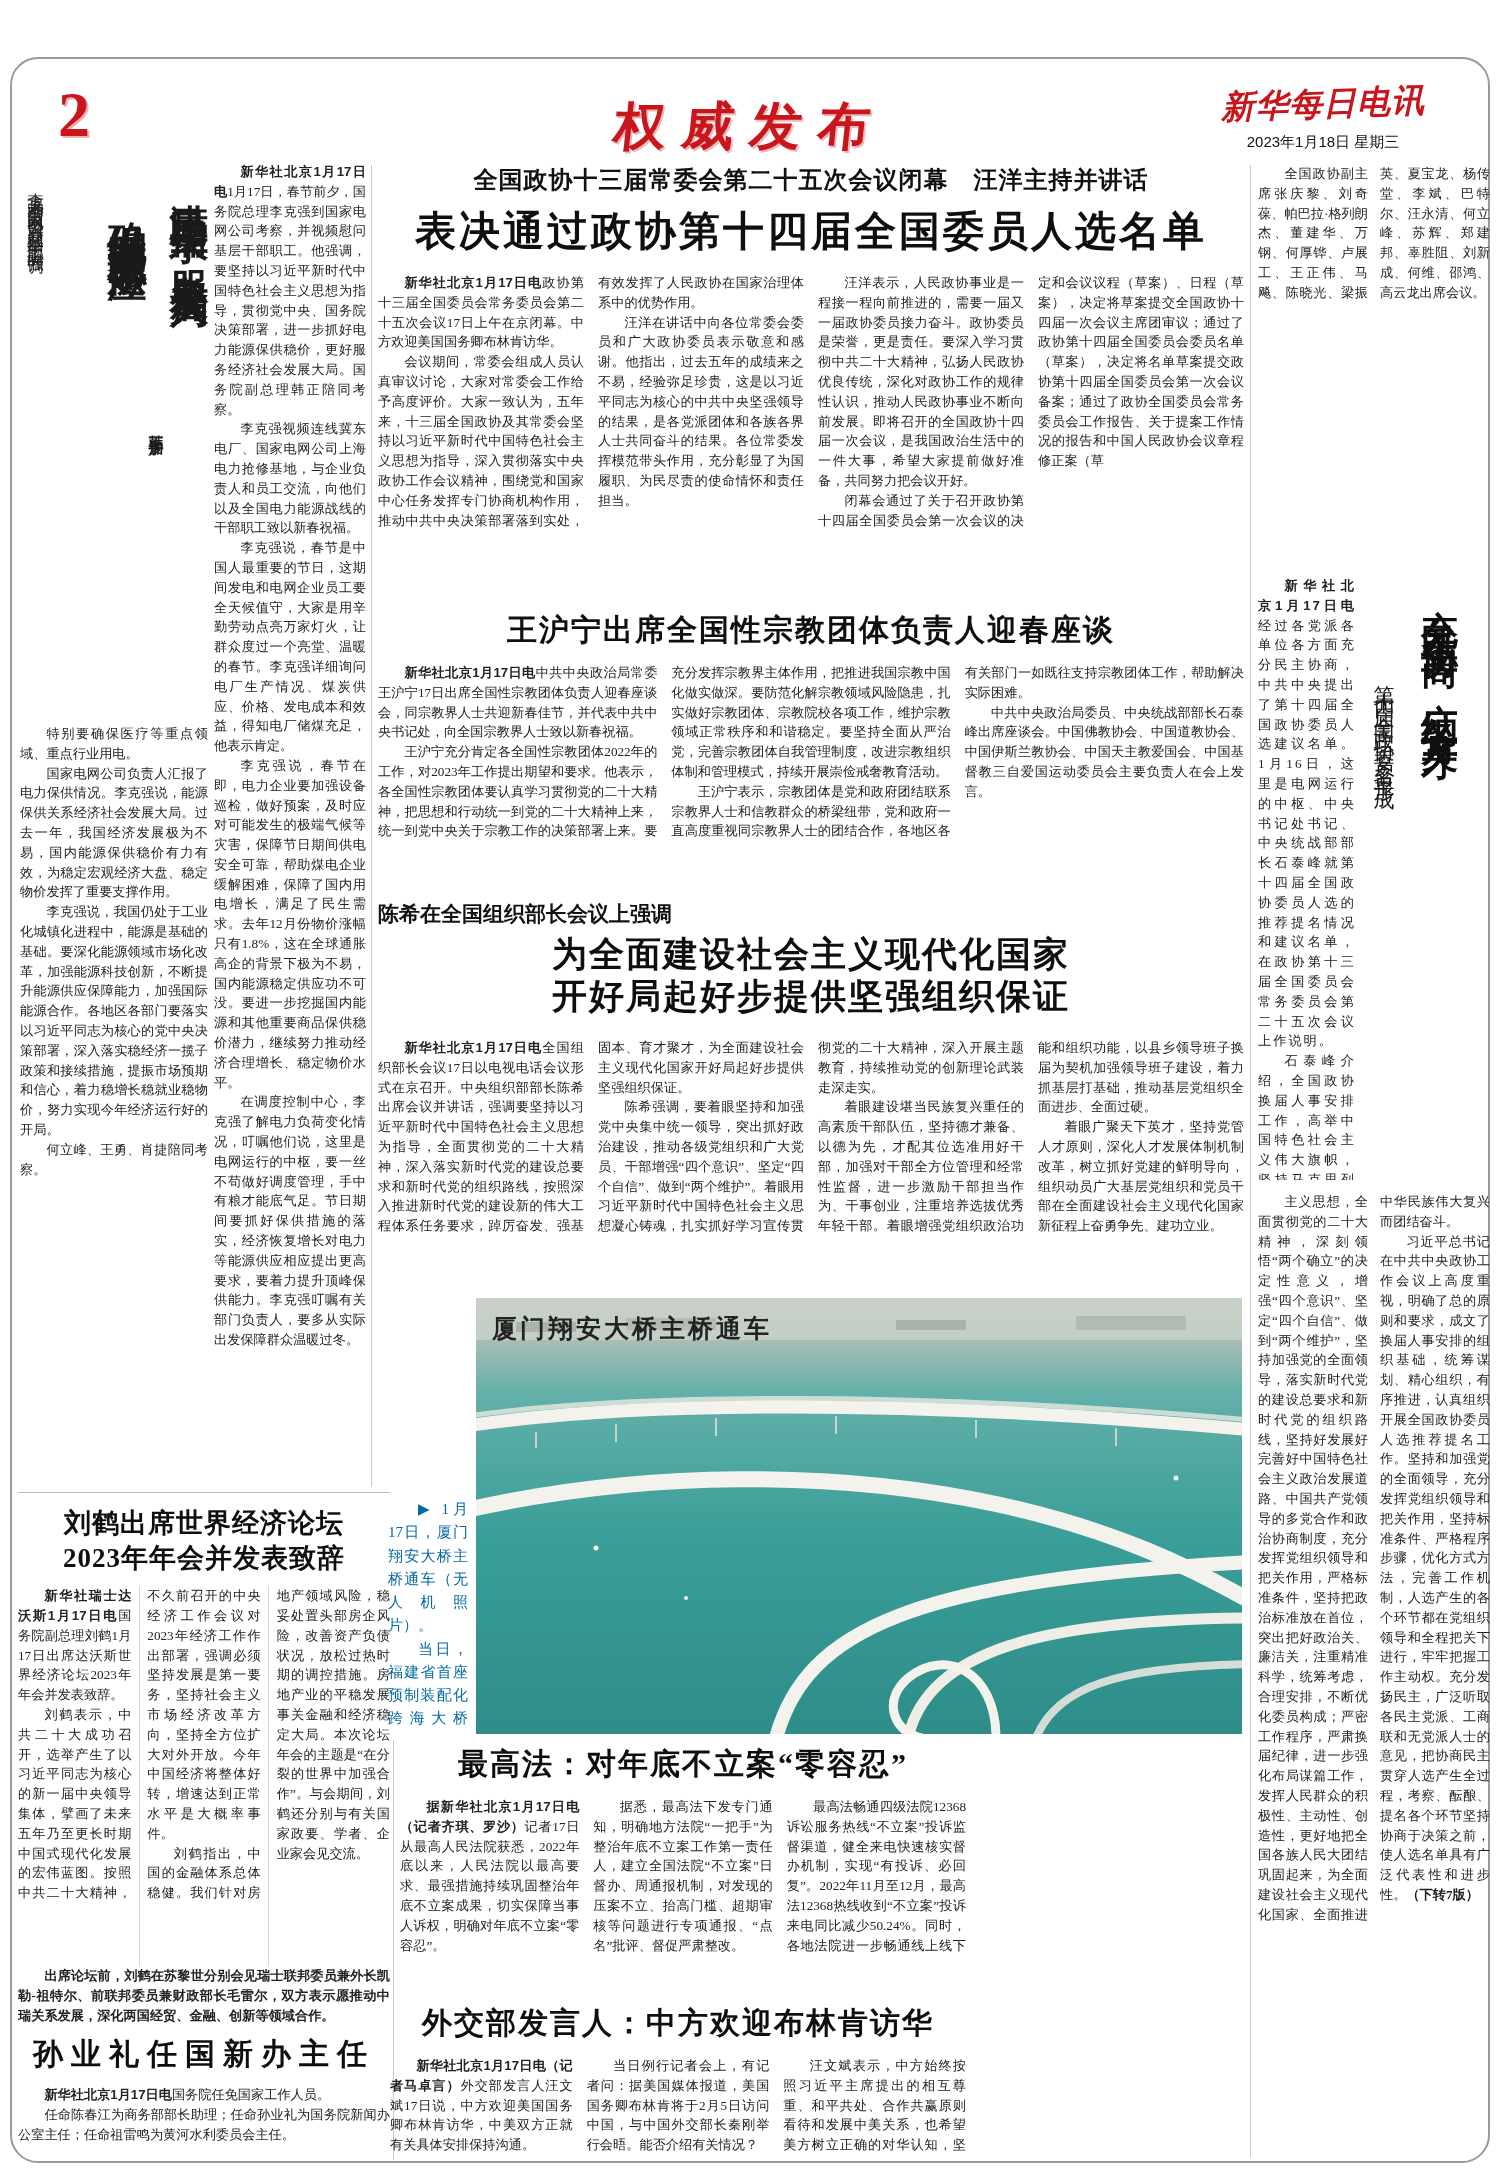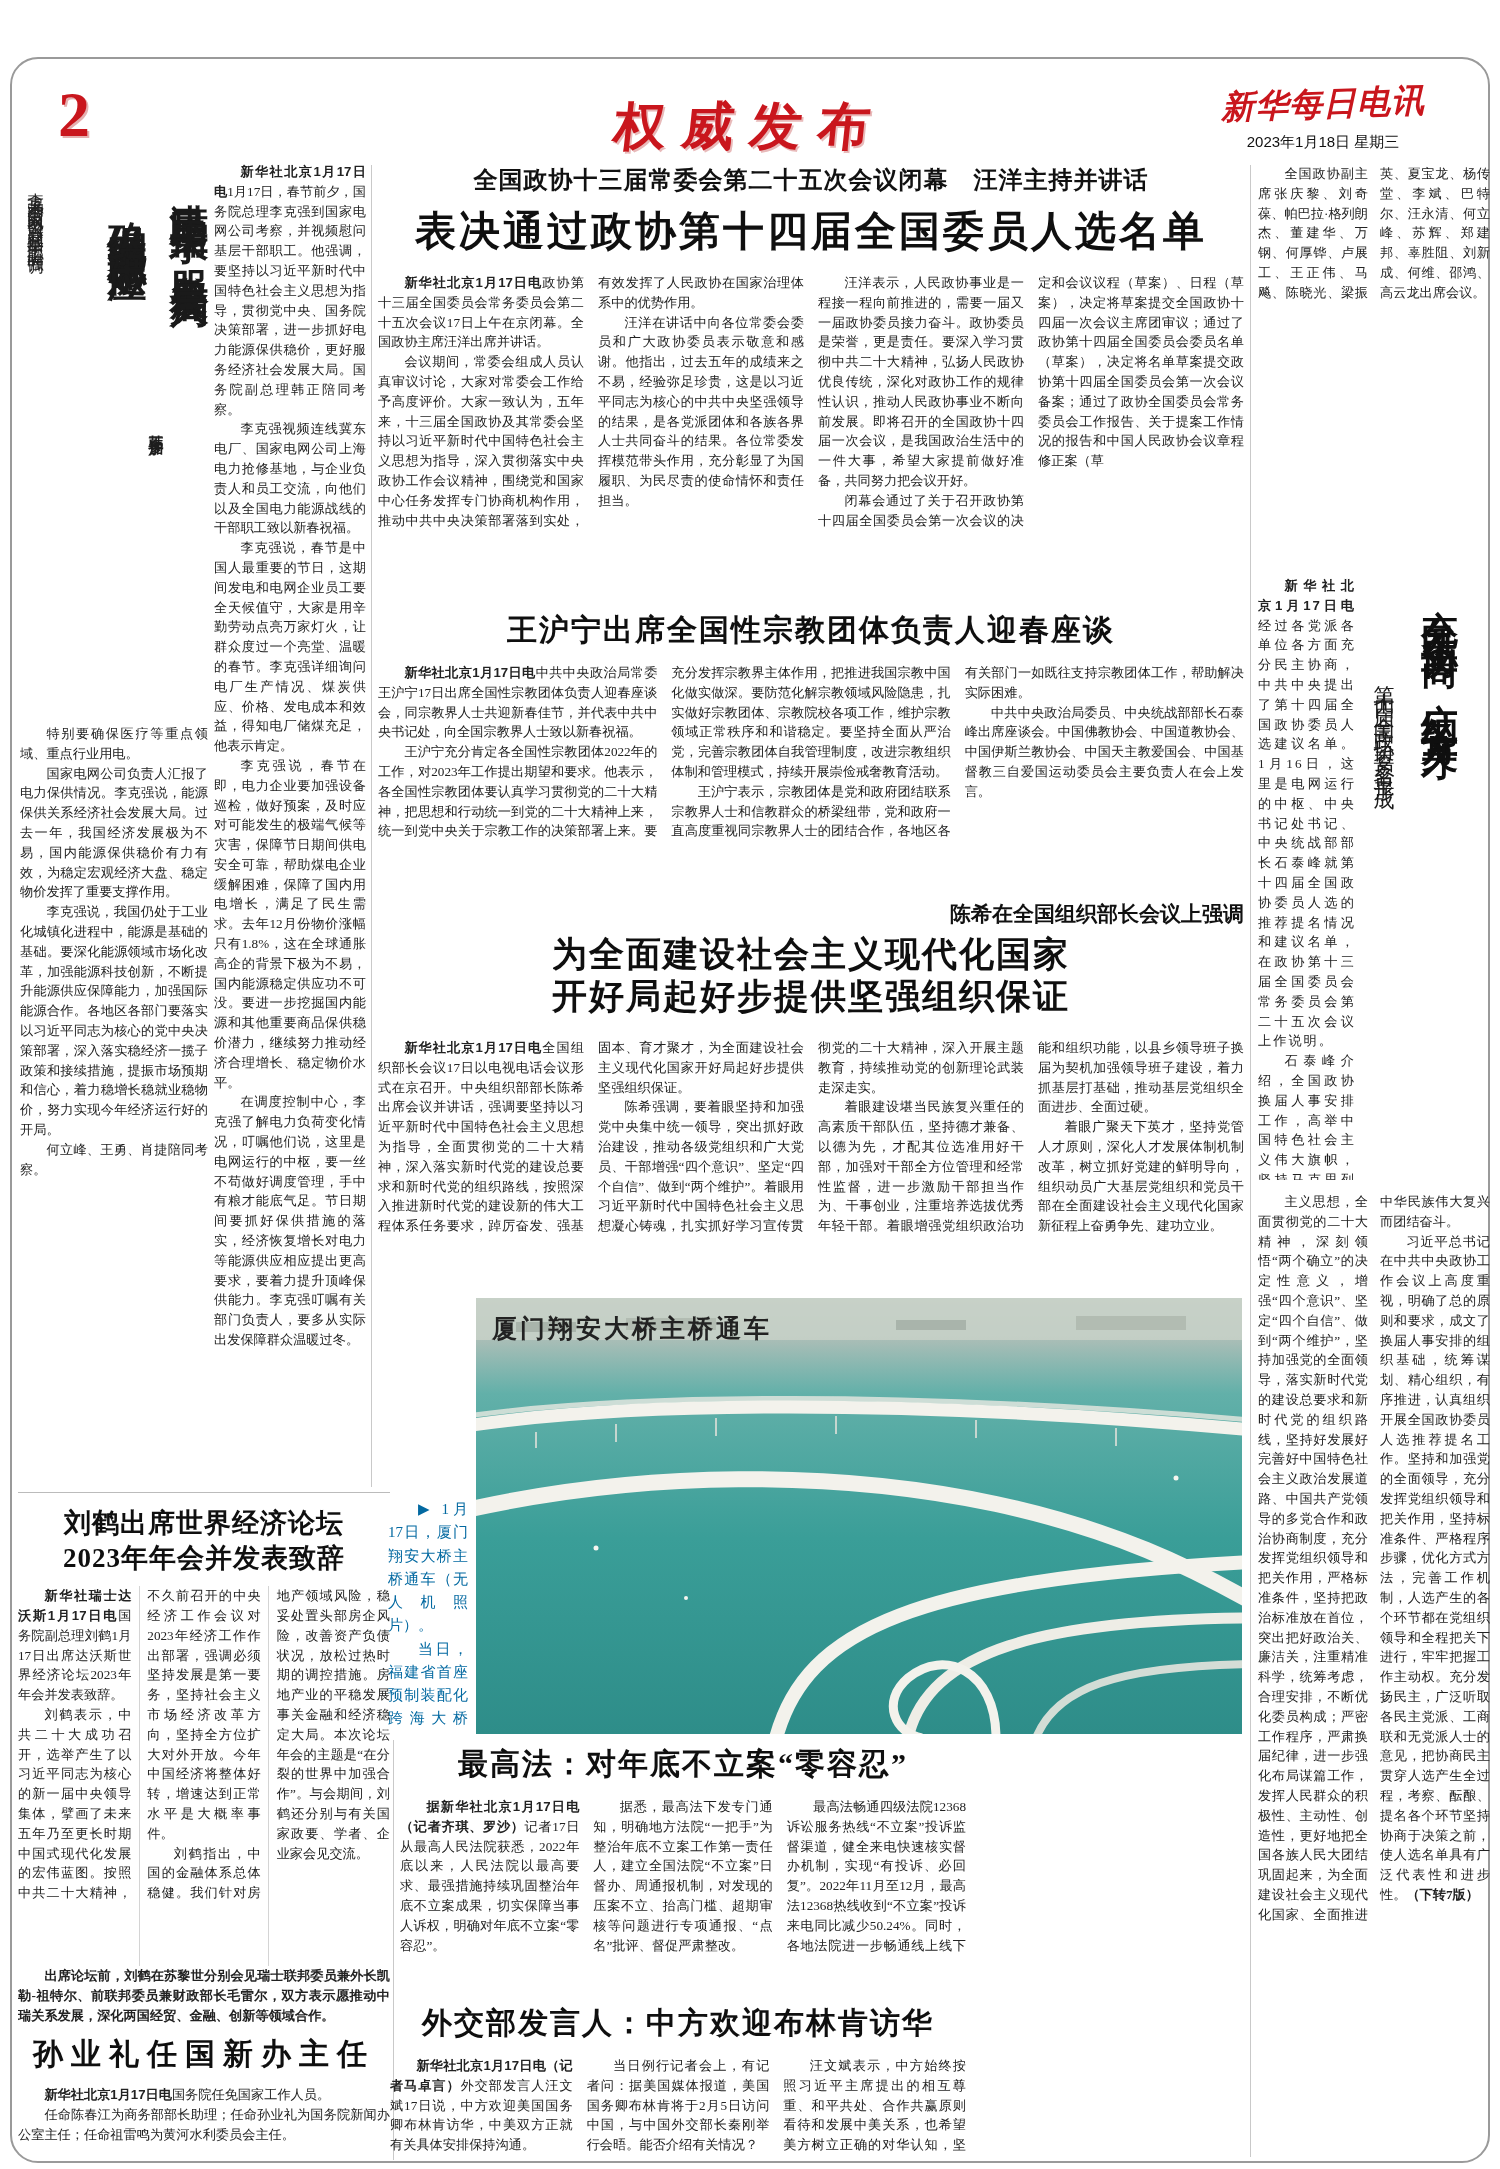--- a/index.html
+++ b/index.html
@@ -24,21 +24,21 @@
   .byline{font-weight:bold;font-family:"Liberation Sans","DejaVu Sans",sans-serif;}
   .v{writing-mode:vertical-rl;}
   .rule-v{position:absolute;width:1px;background:#c9c9c9;}
   .rule-h{position:absolute;height:1px;background:#bbb;}
   
   .lv-kicker{position:absolute;font-size:16.5px;letter-spacing:3px;color:#222;height:530px;}
   .lv-big{position:absolute;font-weight:bold;color:#1a1a1a;font-size:39px;line-height:1.18;letter-spacing:4px;}
   .lv-small{position:absolute;font-weight:bold;font-size:15px;letter-spacing:2px;}
   
   .kicker{ text-align:center;font-weight:bold;font-size:24px;letter-spacing:1px;color:#111;}
-  .kicker2{text-align:right;font-weight:bold;font-size:21px;color:#111;}
+  .kicker2{text-align:left;font-weight:bold;font-size:21px;color:#111;}
   .headline-xl{text-align:center;font-weight:900;font-size:41px;letter-spacing:3px;color:#0f0f0f;margin-top:8px;}
   .headline-lg{text-align:center;font-weight:900;font-size:35px;letter-spacing:2px;color:#0f0f0f;line-height:1.2;}
   .headline-md{text-align:center;font-weight:900;font-size:30px;letter-spacing:2px;color:#0f0f0f;}
   .headline-sm{text-align:center;font-weight:900;font-size:27px;letter-spacing:1px;color:#0f0f0f;line-height:1.3;}
   .cols2{column-count:2;column-gap:12px;}
   .cols3{column-count:3;column-gap:14px;}
   .cols4{column-count:4;column-gap:14px;}
   .cols3r{column-count:3;column-gap:16px;column-rule:1px solid #d4d4d4;}
   
   .photo-title{position:absolute;font-weight:900;font-size:25px;letter-spacing:3px;color:#222;}
@@ -88,21 +88,21 @@
 
   <div class="rule-v" style="left:371px;top:165px;height:1322px;"></div>
   <div class="rule-v" style="left:393px;top:1740px;height:420px;"></div>
   <div class="rule-v" style="left:1250px;top:165px;height:1992px;"></div>
   <div class="rule-h" style="left:18px;top:1492px;width:372px;"></div>
 
   <div class="abs" style="left:378px;top:164px;width:866px;">
     <div class="kicker">全国政协十三届常委会第二十五次会议闭幕　汪洋主持并讲话</div>
     <div class="headline-xl">表决通过政协第十四届全国委员人选名单</div>
     <div class="body-text cols4" style="height:330px;margin-top:14px;">
-      <p><span class="byline">新华社北京1月17日电</span><span>政协第十三届全国委员会常务委员会第二十五次会议17日上午在京闭幕。全国政协主席汪洋出席并讲话。</span></p>
+      <p><span class="byline">新华社北京1月17日电</span><span>政协第十三届全国委员会常务委员会第二十五次会议17日上午在京闭幕。中方欢迎美国国务卿布林肯访华。</span></p>
       <p>会议期间，常委会组成人员认真审议讨论，大家对常委会工作给予高度评价。大家一致认为，五年来，十三届全国政协及其常委会坚持以习近平新时代中国特色社会主义思想为指导，深入贯彻落实中央政协工作会议精神，围绕党和国家中心任务发挥专门协商机构作用，推动中共中央决策部署落到实处，有效发挥了人民政协在国家治理体系中的优势作用。</p>
       <p>汪洋在讲话中向各位常委会委员和广大政协委员表示敬意和感谢。他指出，过去五年的成绩来之不易，经验弥足珍贵，这是以习近平同志为核心的中共中央坚强领导的结果，是各党派团体和各族各界人士共同奋斗的结果。各位常委发挥模范带头作用，充分彰显了为国履职、为民尽责的使命情怀和责任担当。</p>
       <p>汪洋表示，人民政协事业是一程接一程向前推进的，需要一届又一届政协委员接力奋斗。政协委员是荣誉，更是责任。要深入学习贯彻中共二十大精神，弘扬人民政协优良传统，深化对政协工作的规律性认识，推动人民政协事业不断向前发展。即将召开的全国政协十四届一次会议，是我国政治生活中的一件大事，希望大家提前做好准备，共同努力把会议开好。</p>
       <p>闭幕会通过了关于召开政协第十四届全国委员会第一次会议的决定和会议议程（草案）、日程（草案），决定将草案提交全国政协十四届一次会议主席团审议；通过了政协第十四届全国委员会委员名单（草案），决定将名单草案提交政协第十四届全国委员会第一次会议备案；通过了政协全国委员会常务委员会工作报告、关于提案工作情况的报告和中国人民政协会议章程修正案（草</p>
     </div>
   </div>
 
   <div class="abs body-text cols2" style="left:1258px;top:164px;width:232px;height:398px;">
     <p>全国政协副主席张庆黎、刘奇葆、帕巴拉·格列朗杰、董建华、万钢、何厚铧、卢展工、王正伟、马飚、陈晓光、梁振英、夏宝龙、杨传堂、李斌、巴特尔、汪永清、何立峰、苏辉、郑建邦、辜胜阻、刘新成、何维、邵鸿、高云龙出席会议。</p>
   </div>

